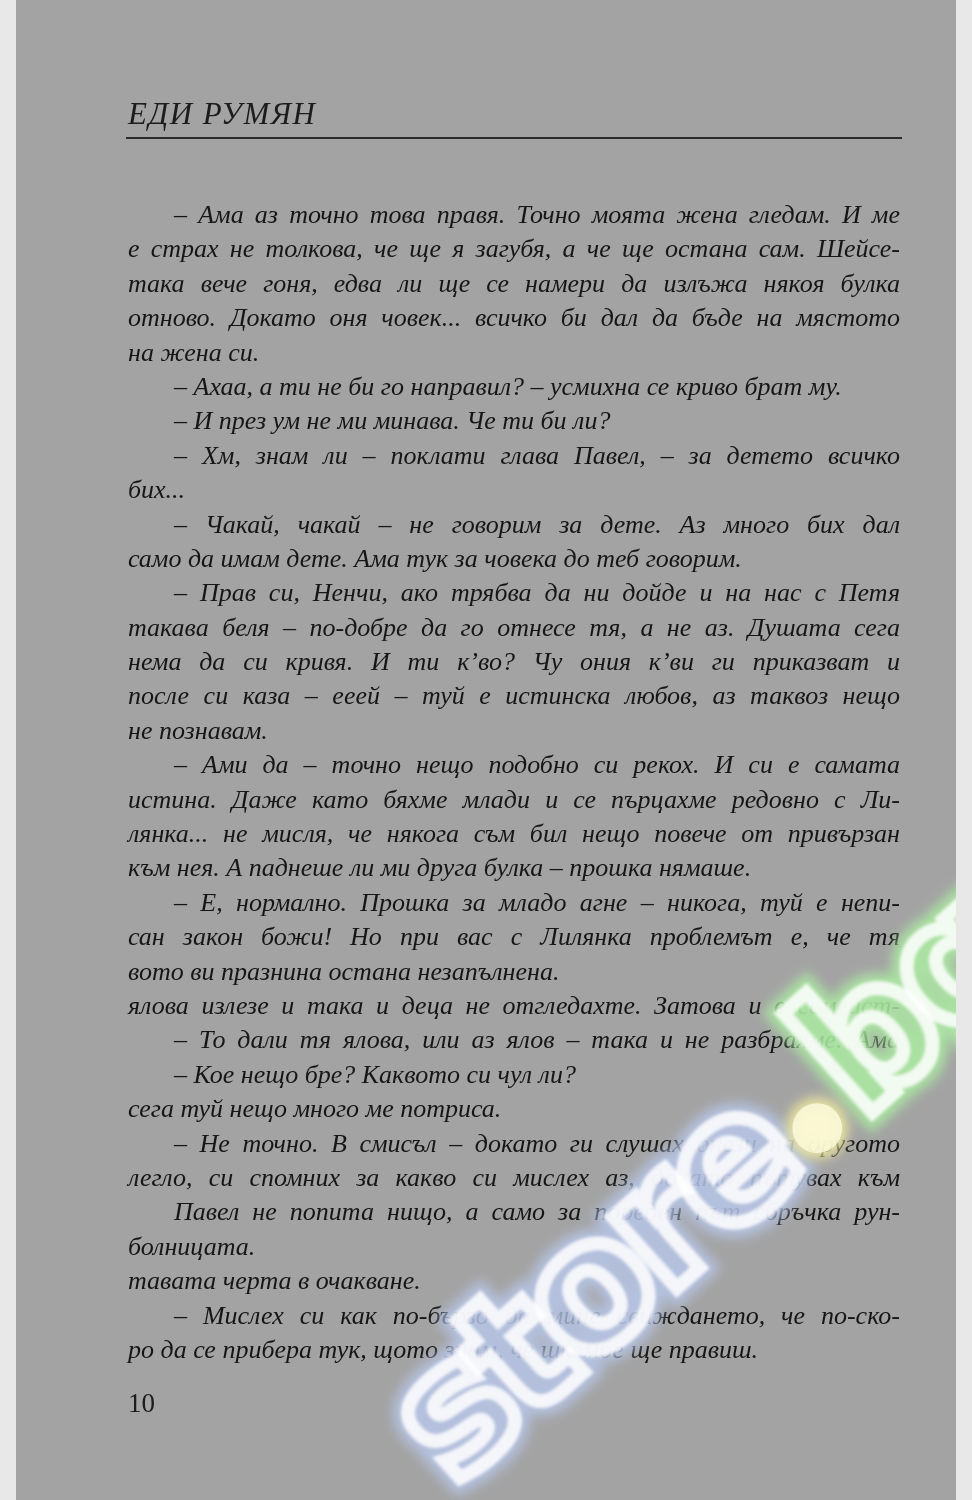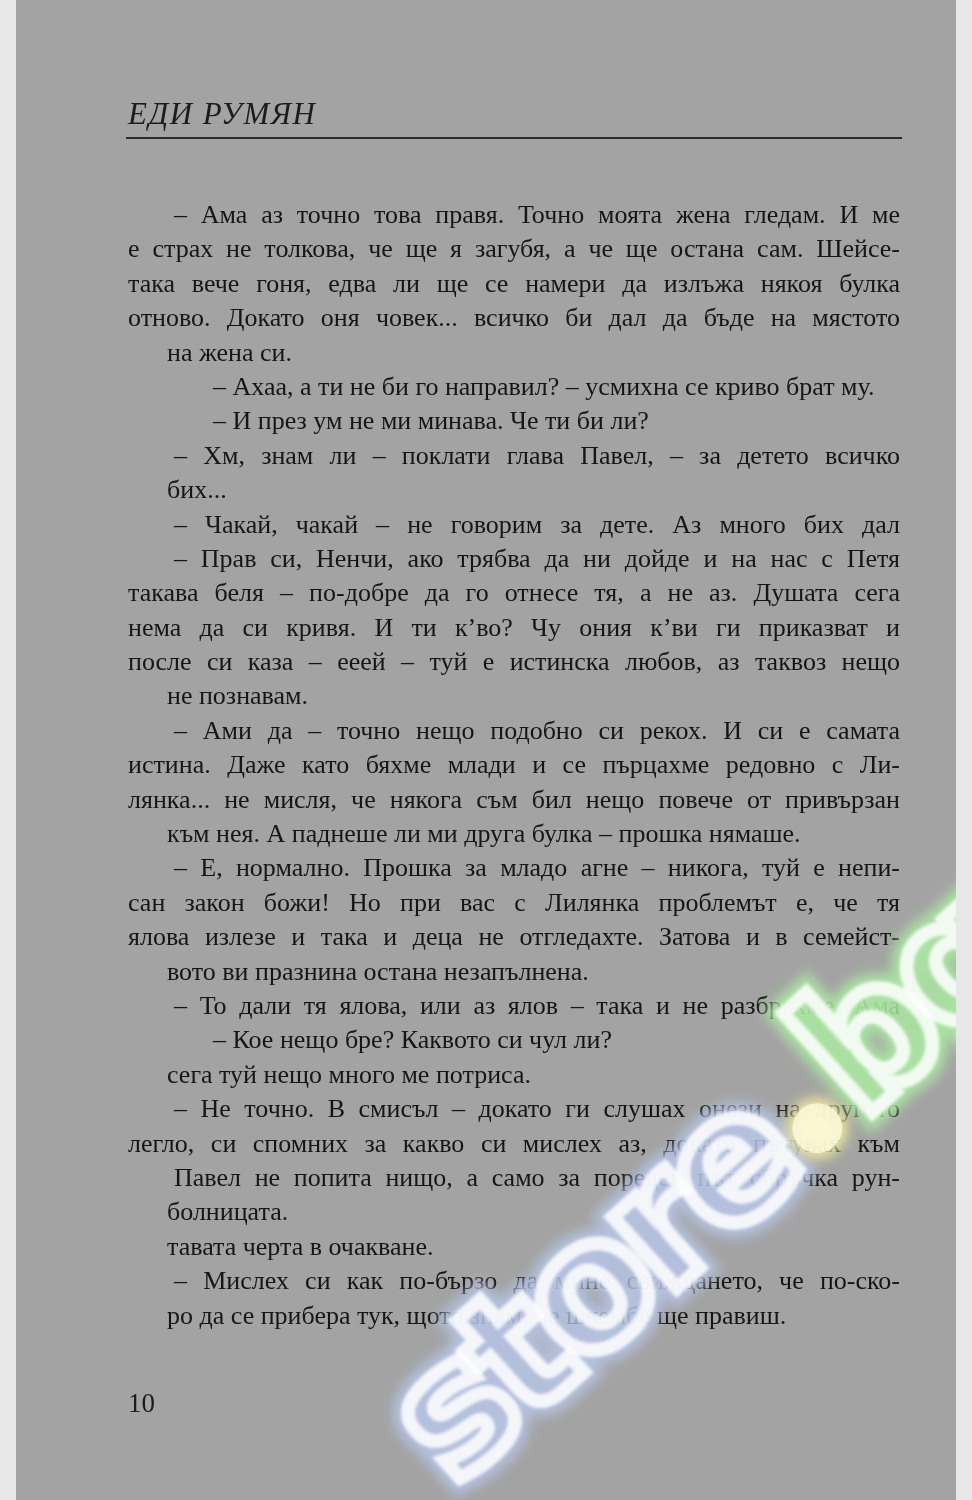--- a/index.html
+++ b/index.html
@@ -43,23 +43,24 @@
     font-size: 26px;
     line-height: 34.4px;
   }
   .line {
     height: 34.4px;
     text-align: justify;
     text-align-last: justify;
     text-justify: inter-word;
     white-space: pre;
     overflow: visible;
+    font-style: italic;
   }
   .line.first { padding-left: 46px; }
-  .line.last  { text-align: center; text-align-last: left; margin-left: 39px; }
+  .line.last  { text-align: center; text-align-last: left; }
 
   
   .page-number {
     position: absolute;
     left: 112px;
     top: 1388px;
     font-size: 27px;
     color: #1c1c1c;
   }
 
@@ -130,33 +131,34 @@
       <div class="line first">– Ама аз точно това правя. Точно моята жена гледам. И ме</div>
       <div class="line">е страх не толкова, че ще я загубя, а че ще остана сам. Шейсе-</div>
       <div class="line">така вече гоня, едва ли ще се намери да излъжа някоя булка</div>
       <div class="line">отново. Докато оня човек... всичко би дал да бъде на мястото</div>
       <div class="line last">на жена си.</div>
       <div class="line first last">– Ахаа, а ти не би го направил? – усмихна се криво брат му.</div>
       <div class="line first last">– И през ум не ми минава. Че ти би ли?</div>
       <div class="line first">– Хм, знам ли – поклати глава Павел, – за детето всичко</div>
       <div class="line last">бих...</div>
       <div class="line first">– Чакай, чакай – не говорим за дете. Аз много бих дал</div>
+      <div class="line last">само да имам дете. Ама тук за човека до теб говорим.</div>
       <div class="line first">– Прав си, Ненчи, ако трябва да ни дойде и на нас с Петя</div>
       <div class="line">такава беля – по-добре да го отнесе тя, а не аз. Душата сега</div>
       <div class="line">нема да си кривя. И ти к’во? Чу ония к’ви ги приказват и</div>
       <div class="line">после си каза – ееей – туй е истинска любов, аз таквоз нещо</div>
       <div class="line last">не познавам.</div>
       <div class="line first">– Ами да – точно нещо подобно си рекох. И си е самата</div>
       <div class="line">истина. Даже като бяхме млади и се пърцахме редовно с Ли-</div>
       <div class="line">лянка... не мисля, че някога съм бил нещо повече от привързан</div>
       <div class="line last">към нея. А паднеше ли ми друга булка – прошка нямаше.</div>
       <div class="line first">– Е, нормално. Прошка за младо агне – никога, туй е непи-</div>
       <div class="line">сан закон божи! Но при вас с Лилянка проблемът е, че тя</div>
+      <div class="line last">вото ви празнина остана незапълнена.</div>
       <div class="line">ялова излезе и така и деца не отгледахте. Затова и в семейст-</div>
-      <div class="line last">вото ви празнина остана незапълнена.</div>
       <div class="line first">– То дали тя ялова, или аз ялов – така и не разбрахме. Ама</div>
       <div class="line first last">– Кое нещо бре? Каквото си чул ли?</div>
       <div class="line last">сега туй нещо много ме потриса.</div>
       <div class="line first">– Не точно. В смисъл – докато ги слушах онези на другото</div>
       <div class="line">легло, си спомних за какво си мислех аз, докато пътувах към</div>
       <div class="line first">Павел не попита нищо, а само за пореден път сбръчка рун-</div>
       <div class="line last">болницата.</div>
       <div class="line last">тавата черта в очакване.</div>
       <div class="line first">– Мислех си как по-бързо да мине свиждането, че по-ско-</div>
       <div class="line last">ро да се прибера тук, щото знам, че шкембе ще правиш.</div>

